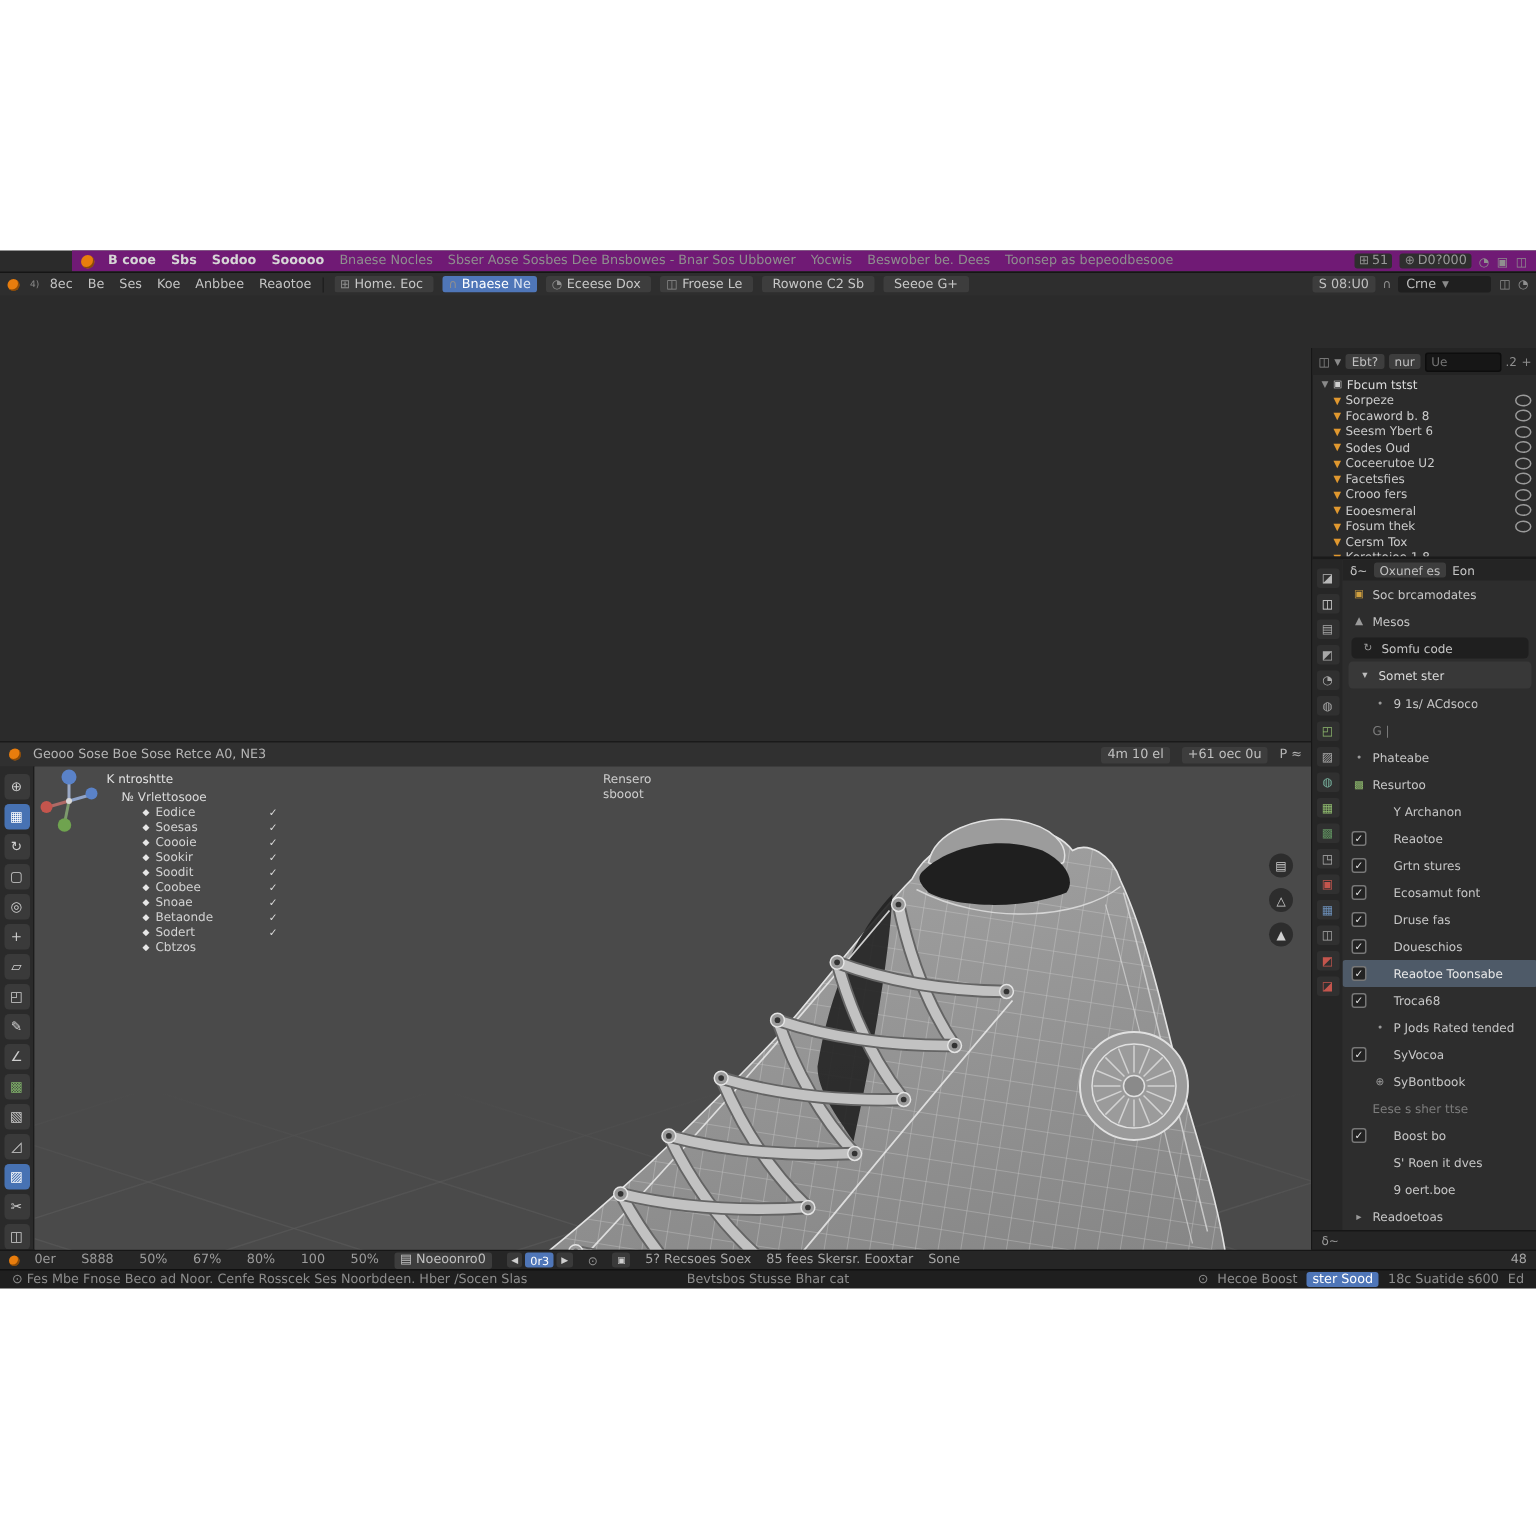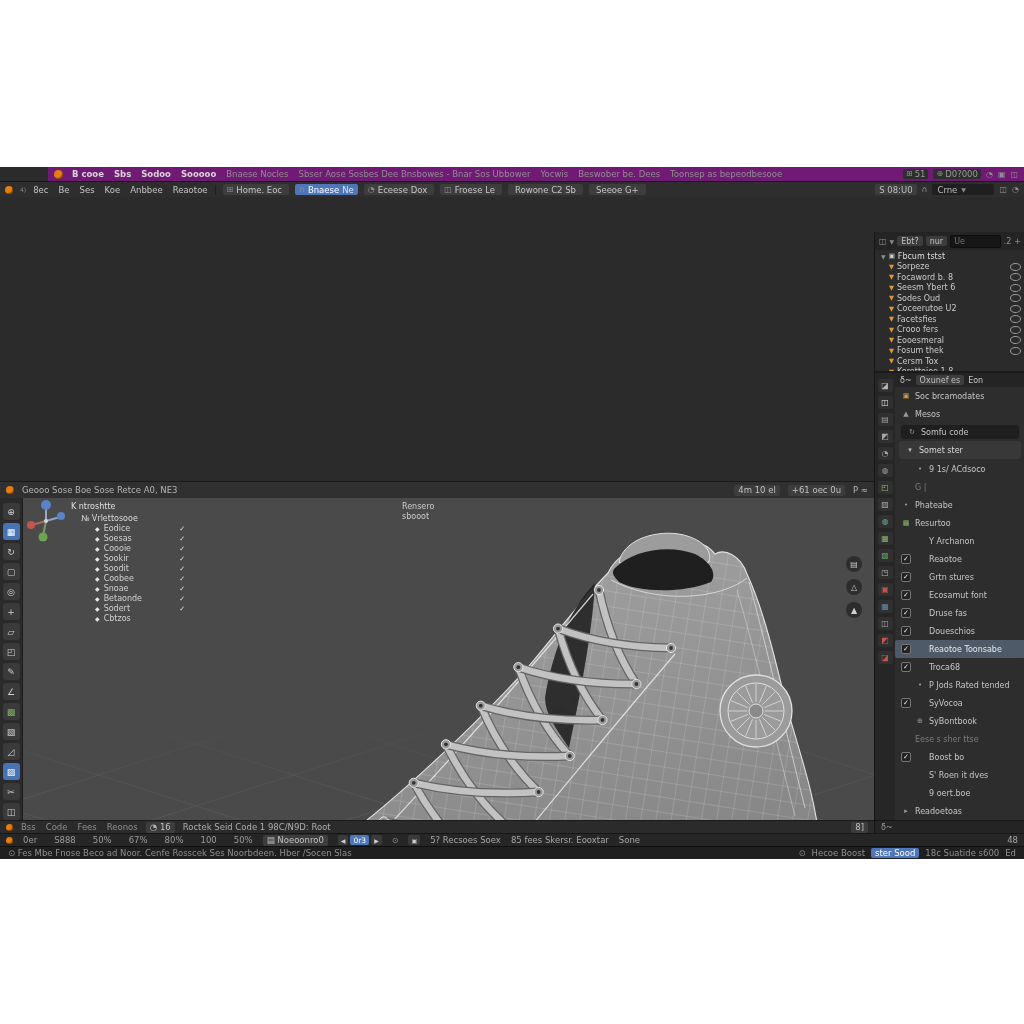--- a/index.html
+++ b/index.html
@@ -516,33 +516,20 @@
               <span class="navbtn">
                 <span>△</span>
               </span>
               <span class="navbtn">
                 <span>▲</span>
               </span>
             </div>
         </div>
       </div>
 
-      <div class="tl-a">
-        <span class="logo-dot" style="width:7px;height:7px"></span>
-        <div class="menus">
-
-        <span class="menu">Bss</span>
-            <span class="menu">Code</span>
-            <span class="menu">Fees</span>
-            <span class="menu">Reonos</span>
-          </div>
-        <span class="chip">◔ 16</span>
-        <span>Roctek Seid Code 1 98C/N9D: Root</span>
-        <span class="chip" style="margin-left:auto">8]</span>
-      </div>
     </div>
 
     <div class="right-panel">
       <div class="outl-header">
         <span class="mini-ic">◫</span>
         <span class="caret">▼</span>
         <span class="chip" style="height:10px">Ebt?</span>
         <span class="chip" style="height:10px">nur</span>
         <input class="search" placeholder="Ue" style="">
         <span class="mini-ic">.2</span>
@@ -864,20 +851,21 @@
     <span class="mini-ic">⊙</span>
     <span class="pbtn">▣</span>
     <span>5? Recsoes Soex</span>
     <span>85 fees Skersr. Eooxtar</span>
     <span>Sone</span>
     <span style="margin-left:auto">48</span>
   </div>
 
   <div class="statusbar">
     <span>⊙ Fes Mbe Fnose Beco ad Noor. Cenfe Rosscek Ses Noorbdeen. Hber /Socen Slas</span>
+    <span class="sb-center">Bevtsbos Stusse Bhar cat</span>
     <div class="sb-right">
       <span>⊙</span>
       <span>Hecoe Boost</span>
       <span class="sb-chip">ster Sood</span>
       <span>18c Suatide s600</span>
       <span>Ed</span>
     </div>
   </div>
 </div>
 

